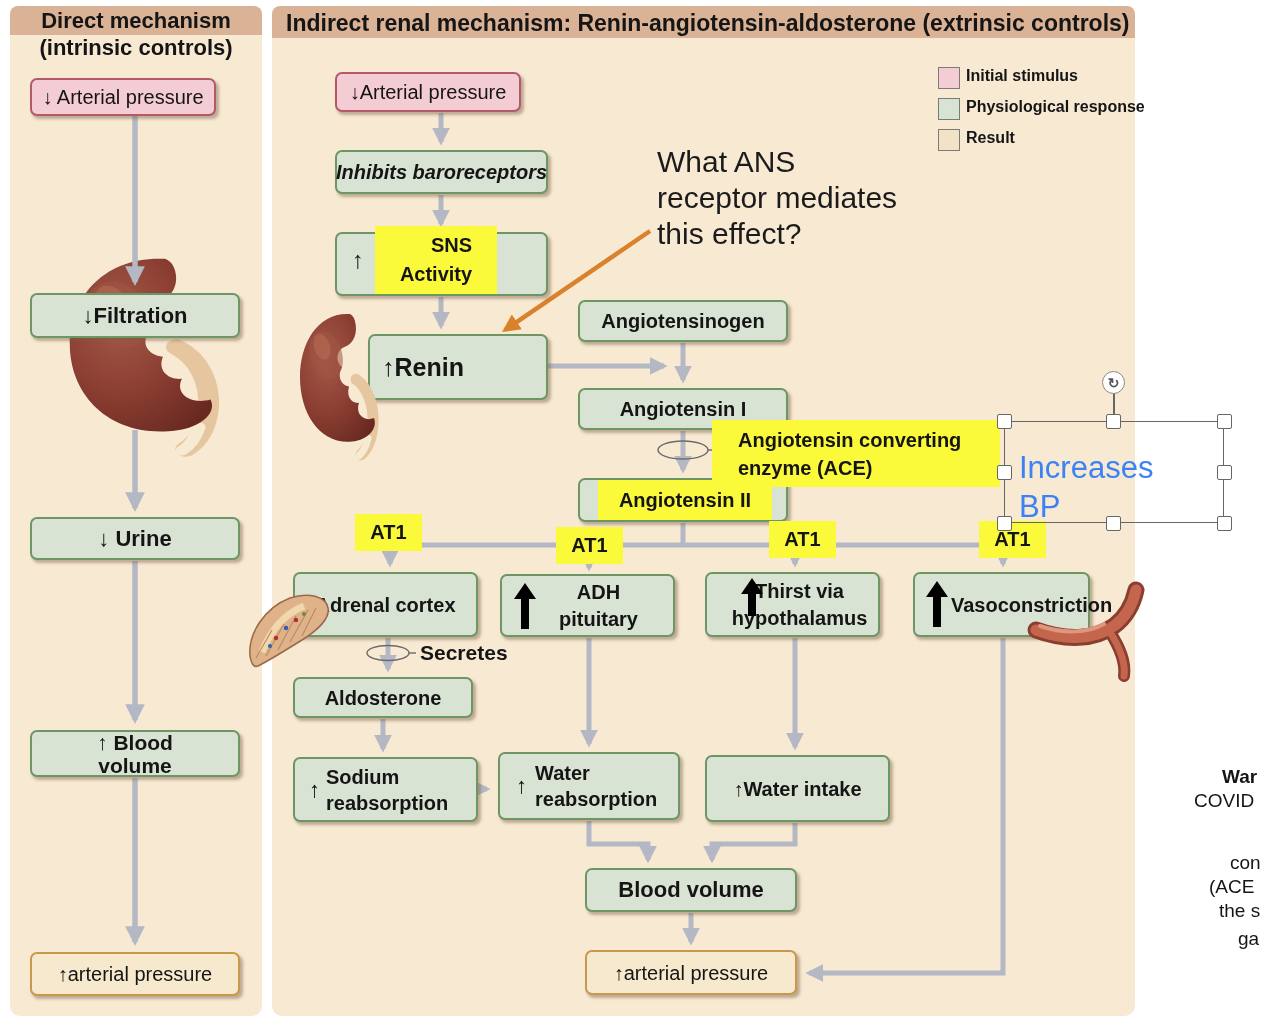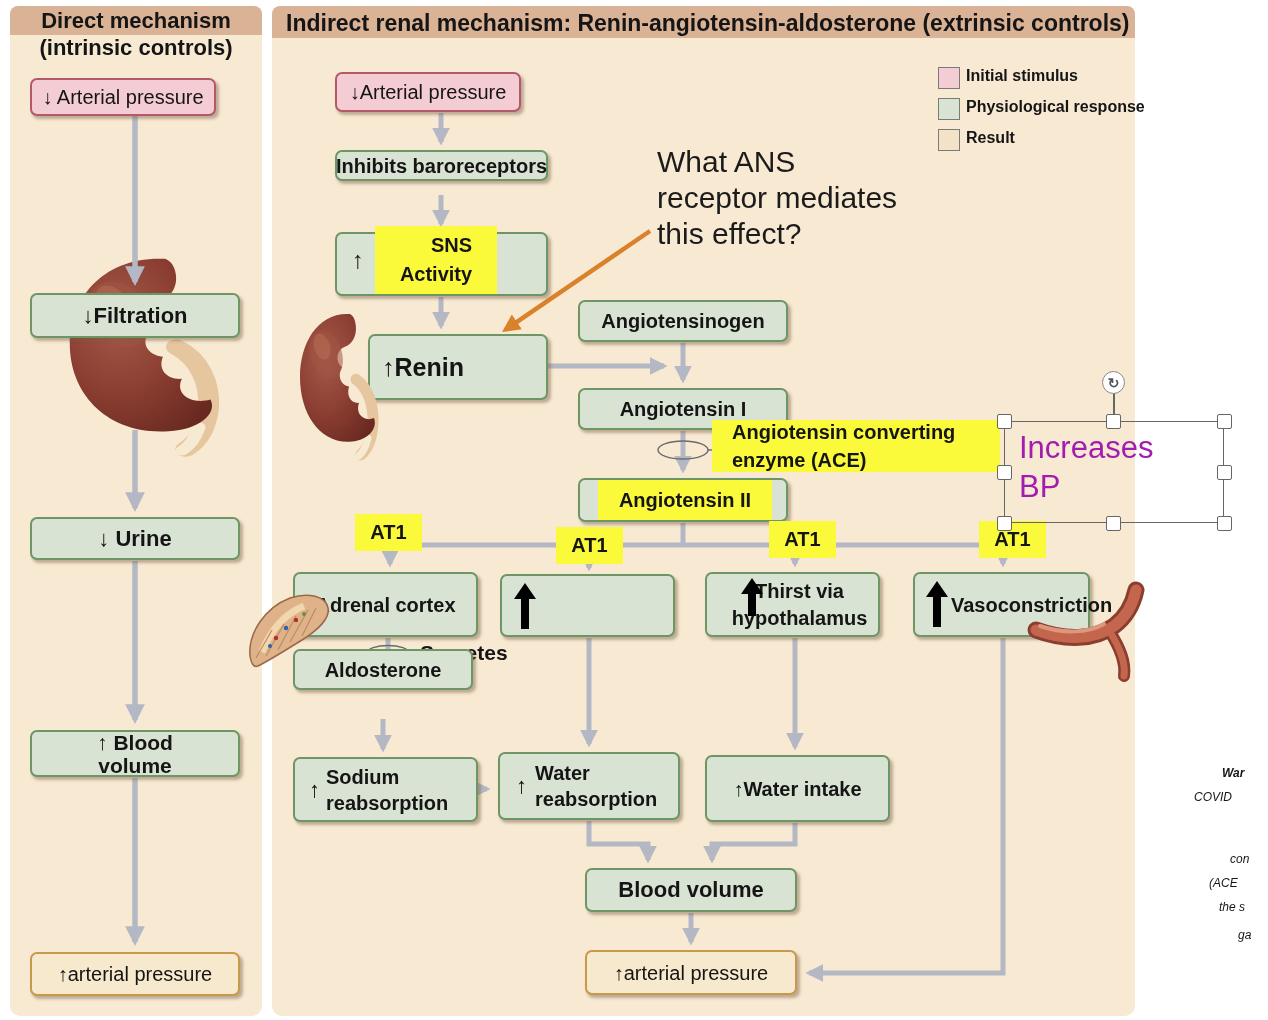--- a/index.html
+++ b/index.html
@@ -40,24 +40,24 @@
 
   
   .selrect { position:absolute; left:1004px; top:421px; width:220px; height:102px;
              border:1.7px solid #666; z-index:6; background:transparent; }
   .handle  { position:absolute; width:15px; height:15px; background:#fff; border:1.6px solid #666;
              border-radius:2px; z-index:7; }
   .rotline { position:absolute; left:1113px; top:393px; width:2px; height:29px; background:#666; z-index:6; }
   .rotknob { position:absolute; left:1102px; top:371px; width:23px; height:23px; border-radius:50%;
              background:#fff; border:1.6px solid #888; z-index:7; display:flex; align-items:center;
              justify-content:center; font-size:14px; font-weight:bold; color:#555; }
-  .seltext { position:absolute; left:1019px; top:428px; font-size:31px; line-height:39px; color:#a21caf;
+  .seltext { position:absolute; left:1019px; top:448px; font-size:31px; line-height:39px; color:#3b82f6;
              z-index:6; white-space:nowrap; }
 
-  .clipline { position:absolute; font-size:12px; z-index:3; white-space:nowrap;font-style:italic; }
+  .clipline { position:absolute; font-size:19px; z-index:3; white-space:nowrap; }
 </style>
 </head>
 <body>
 
 <div id="canvas">
 
   <div class="panel" style="left:10px; top:8px; width:252px; height:1008px;"></div>
   <div class="panel" style="left:272px; top:8px; width:863px; height:1008px;"></div>
   <div class="band" style="left:10px; top:6px; width:252px; height:29px; border-radius:8px 8px 0 0;"></div>
   <div class="band" style="left:272px; top:6px; width:863px; height:32px; border-radius:8px 8px 0 0;"></div>
@@ -147,36 +147,36 @@
   <div class="n green" style="left:30px; top:517px; width:210px; height:43px; font-size:22px;">↓ Urine</div>
   <div class="n green" style="left:30px; top:730px; width:210px; height:47px; font-size:21px;">
     <div class="lines2" style="line-height:23px;">
       <div>↑ Blood</div>
       <div>volume</div>
     </div>
   </div>
   <div class="n result" style="left:30px; top:952px; width:210px; height:44px;">↑arterial pressure</div>
 
   <div class="n pink" style="left:335px; top:72px; width:186px; height:40px;">↓Arterial pressure</div>
-  <div class="n green" style="left:335px; top:150px; width:213px; height:31px; white-space:nowrap;">Inhibits baroreceptors</div>
+  <div class="n green" style="left:335px; top:150px; width:213px; height:44px; white-space:nowrap;font-style:italic;">Inhibits baroreceptors</div>
 
   <div class="n green" style="left:335px; top:232px; width:213px; height:64px;"></div>
   <span class="smallup" style="left:352px; top:246px;">↑</span>
   <div class="yellow" style="left:375px; top:226px; width:122px; height:68px;">
     <div style="line-height:29px;">
       <div>SNS</div>
       <div>Activity</div>
     </div>
   </div>
 
   <div class="n green" style="left:368px; top:334px; width:180px; height:66px; justify-content:flex-start; padding-left:12px; font-size:25px;">↑Renin</div>
   <div class="n green" style="left:578px; top:300px; width:210px; height:42px;">Angiotensinogen</div>
   <div class="n green" style="left:578px; top:388px; width:210px; height:42px;">Angiotensin I</div>
 
-  <div class="yellow" style="left:712px; top:420px; width:288px; height:52px; justify-content:flex-start; text-align:left; padding-left:20px;">
+  <div class="yellow" style="left:712px; top:420px; width:288px; height:67px; justify-content:flex-start; text-align:left; padding-left:26px;">
     <div style="line-height:28px;">
       <div>Angiotensin converting</div>
       <div>enzyme (ACE)</div>
     </div>
   </div>
 
   <div class="n green" style="left:578px; top:478px; width:210px; height:44px;"></div>
   <div class="yellow" style="left:598px; top:480px; width:174px; height:40px;">Angiotensin II</div>
 
   <div class="yellow" style="left:355px; top:514px; width:67px; height:37px;">AT1</div>
@@ -184,20 +184,24 @@
   <div class="yellow" style="left:769px; top:521px; width:67px; height:37px;">AT1</div>
   <div class="yellow" style="left:979px; top:521px; width:67px; height:37px;">AT1</div>
 
   <div class="n green" style="left:293px; top:572px; width:185px; height:65px;">Adrenal cortex</div>
 
   <div class="n green" style="left:500px; top:574px; width:175px; height:63px;">
     <div class="bigup" style="left:12px; top:7px;">
         <div class="head"></div>
         <div class="stem"></div>
       </div>
+    <div style="line-height:27px; padding-left:22px;">
+      <div>ADH</div>
+      <div>pituitary</div>
+    </div>
   </div>
 
   <div class="n green" style="left:705px; top:572px; width:175px; height:65px;">
     <div class="bigup" style="left:34px; top:4px;">
         <div class="head"></div>
         <div class="stem" style="height:22px;"></div>
       </div>
     <div style="line-height:27px; padding-left:14px;">
       <div>Thirst via</div>
       <div>hypothalamus</div>
@@ -207,21 +211,21 @@
   <div class="n green" style="left:913px; top:572px; width:177px; height:65px; justify-content:flex-start;">
     <div class="bigup" style="left:11px; top:7px;">
         <div class="head"></div>
         <div class="stem"></div>
       </div>
     <span style="padding-left:36px; white-space:nowrap;">Vasoconstriction</span>
   </div>
 
   <div class="title" style="left:420px; top:641px; font-size:21px;">Secretes</div>
 
-  <div class="n green" style="left:293px; top:649px; width:180px; height:41px;">Aldosterone</div>
+  <div class="n green" style="left:293px; top:677px; width:180px; height:41px;">Aldosterone</div>
 
   <div class="n green" style="left:293px; top:757px; width:185px; height:65px; justify-content:flex-start; padding-left:14px; text-align:left;">
     <span style="font-size:22px; margin-right:6px;">↑</span>
     <div class="lines2">
       <div>Sodium</div>
       <div>reabsorption</div>
     </div>
   </div>
 
   <div class="n green" style="left:498px; top:752px; width:182px; height:68px; justify-content:flex-start; padding-left:16px; text-align:left;">

